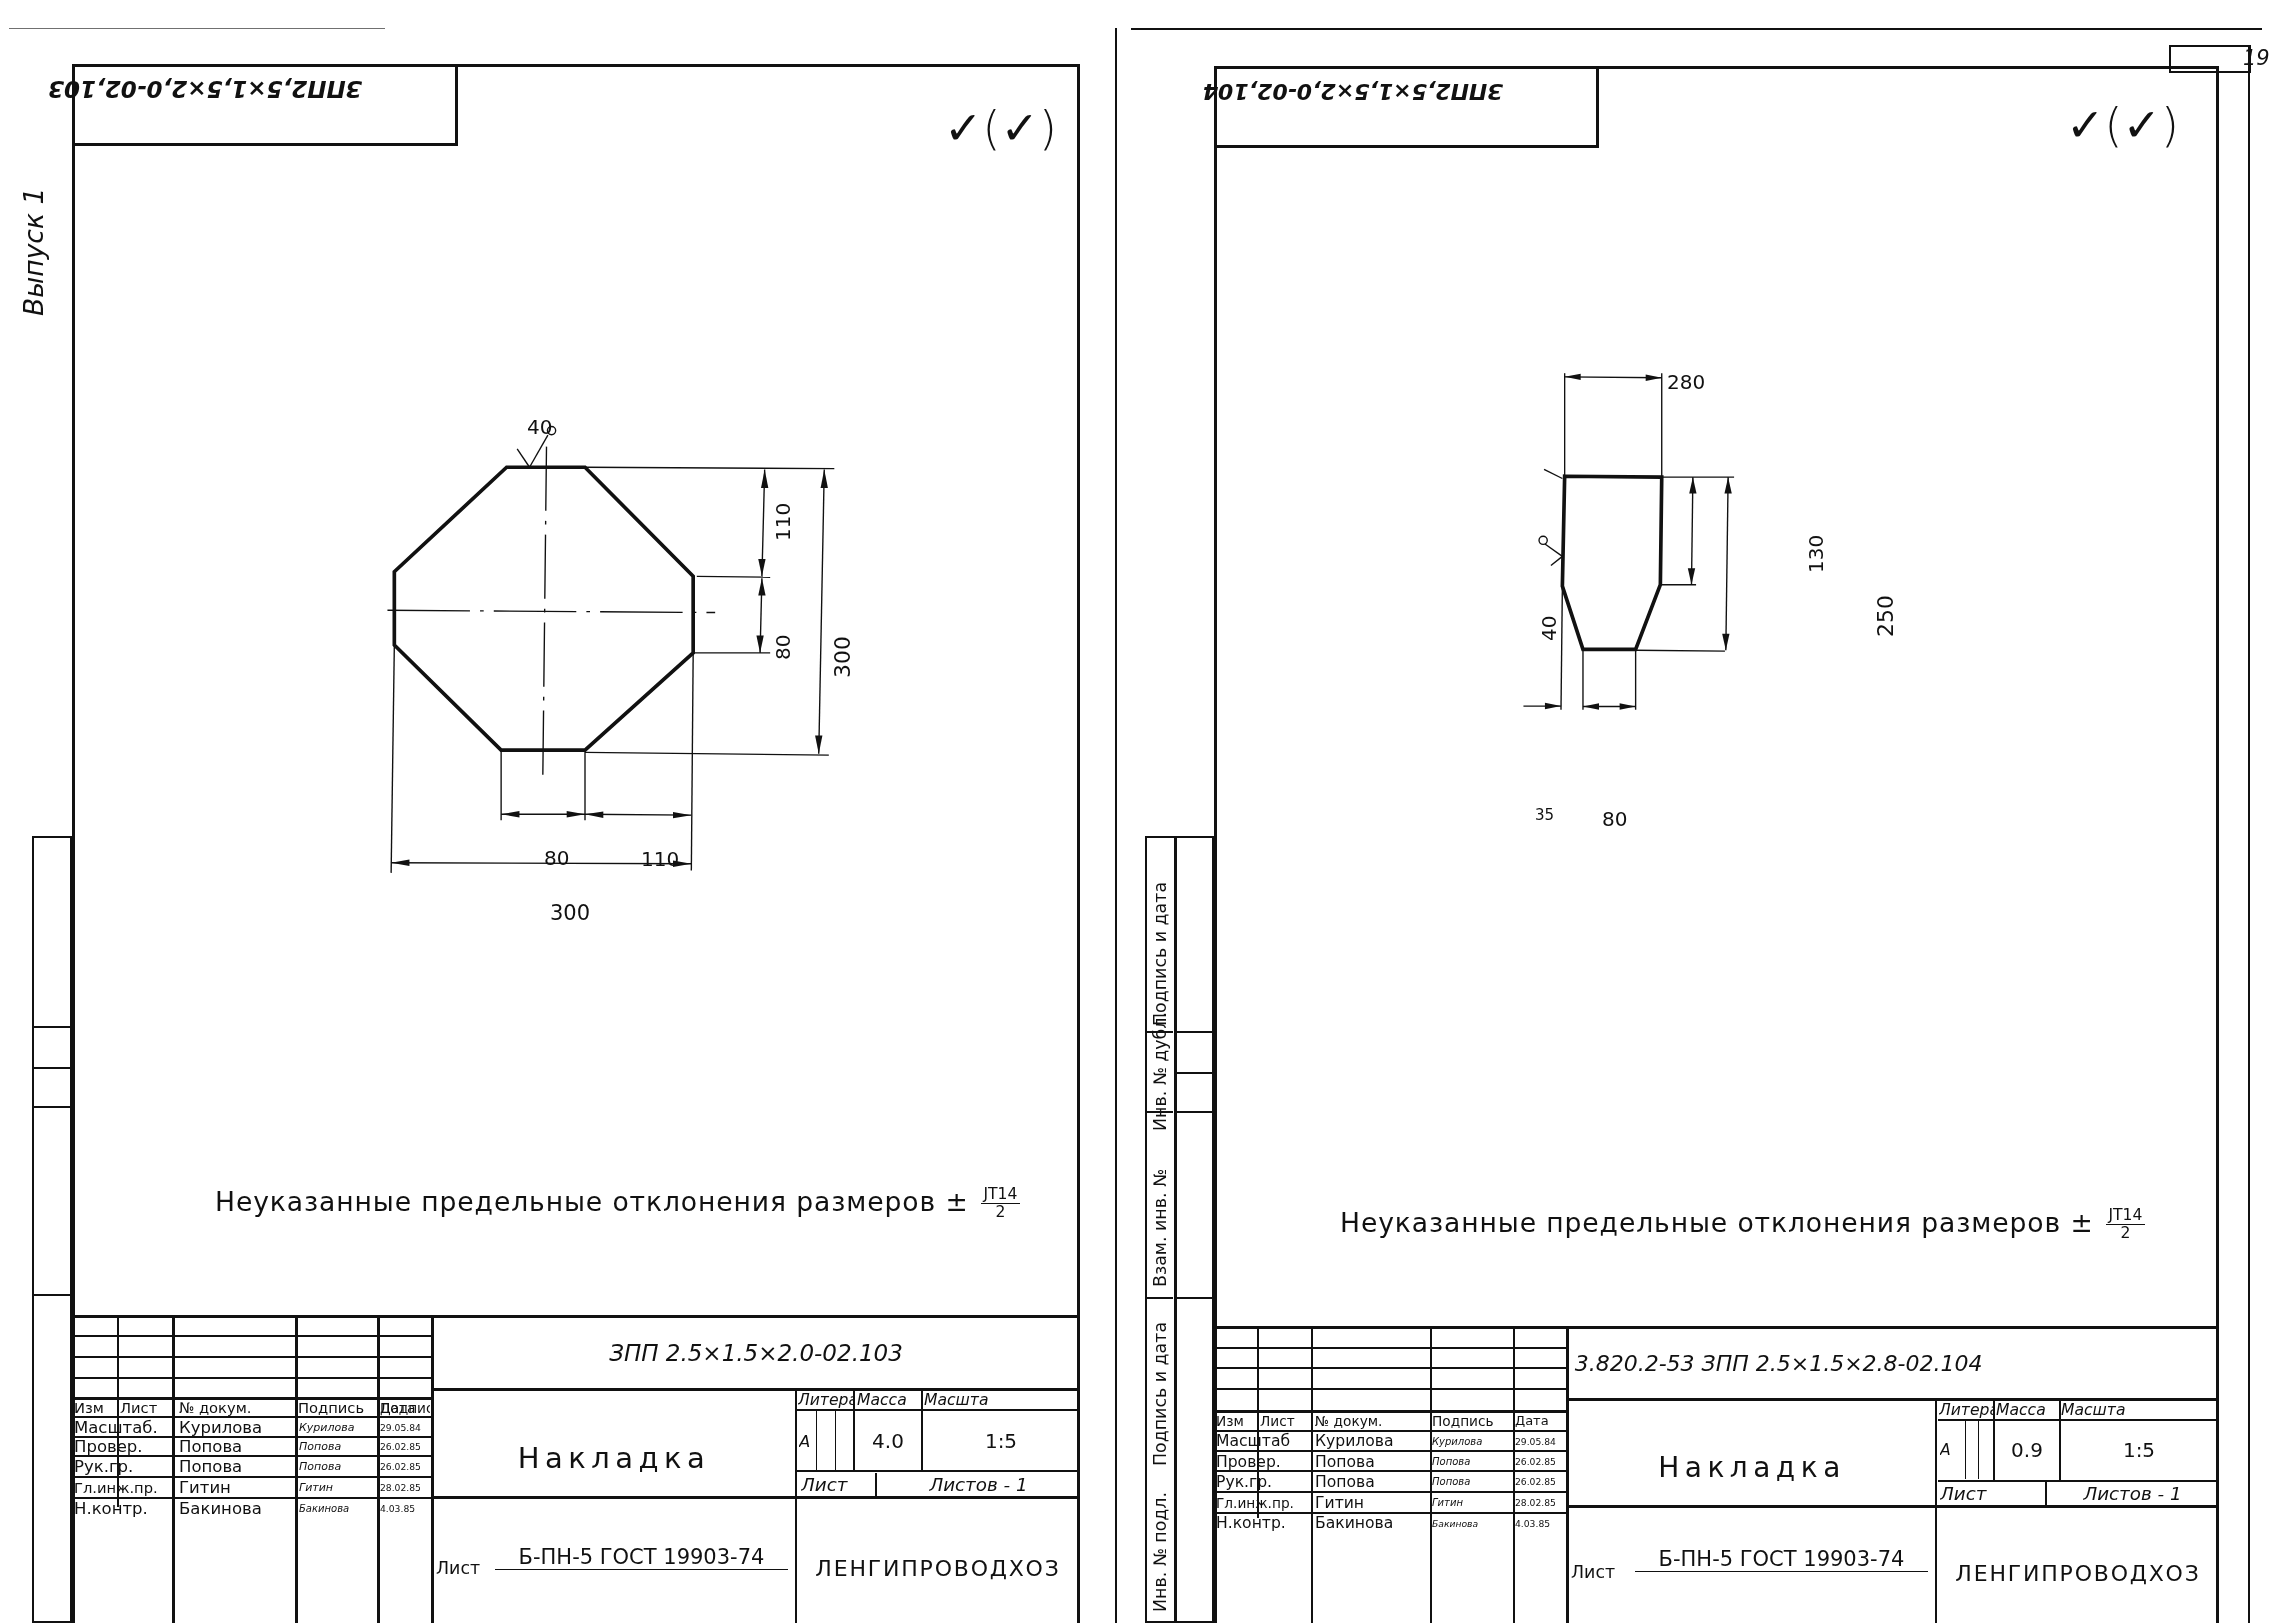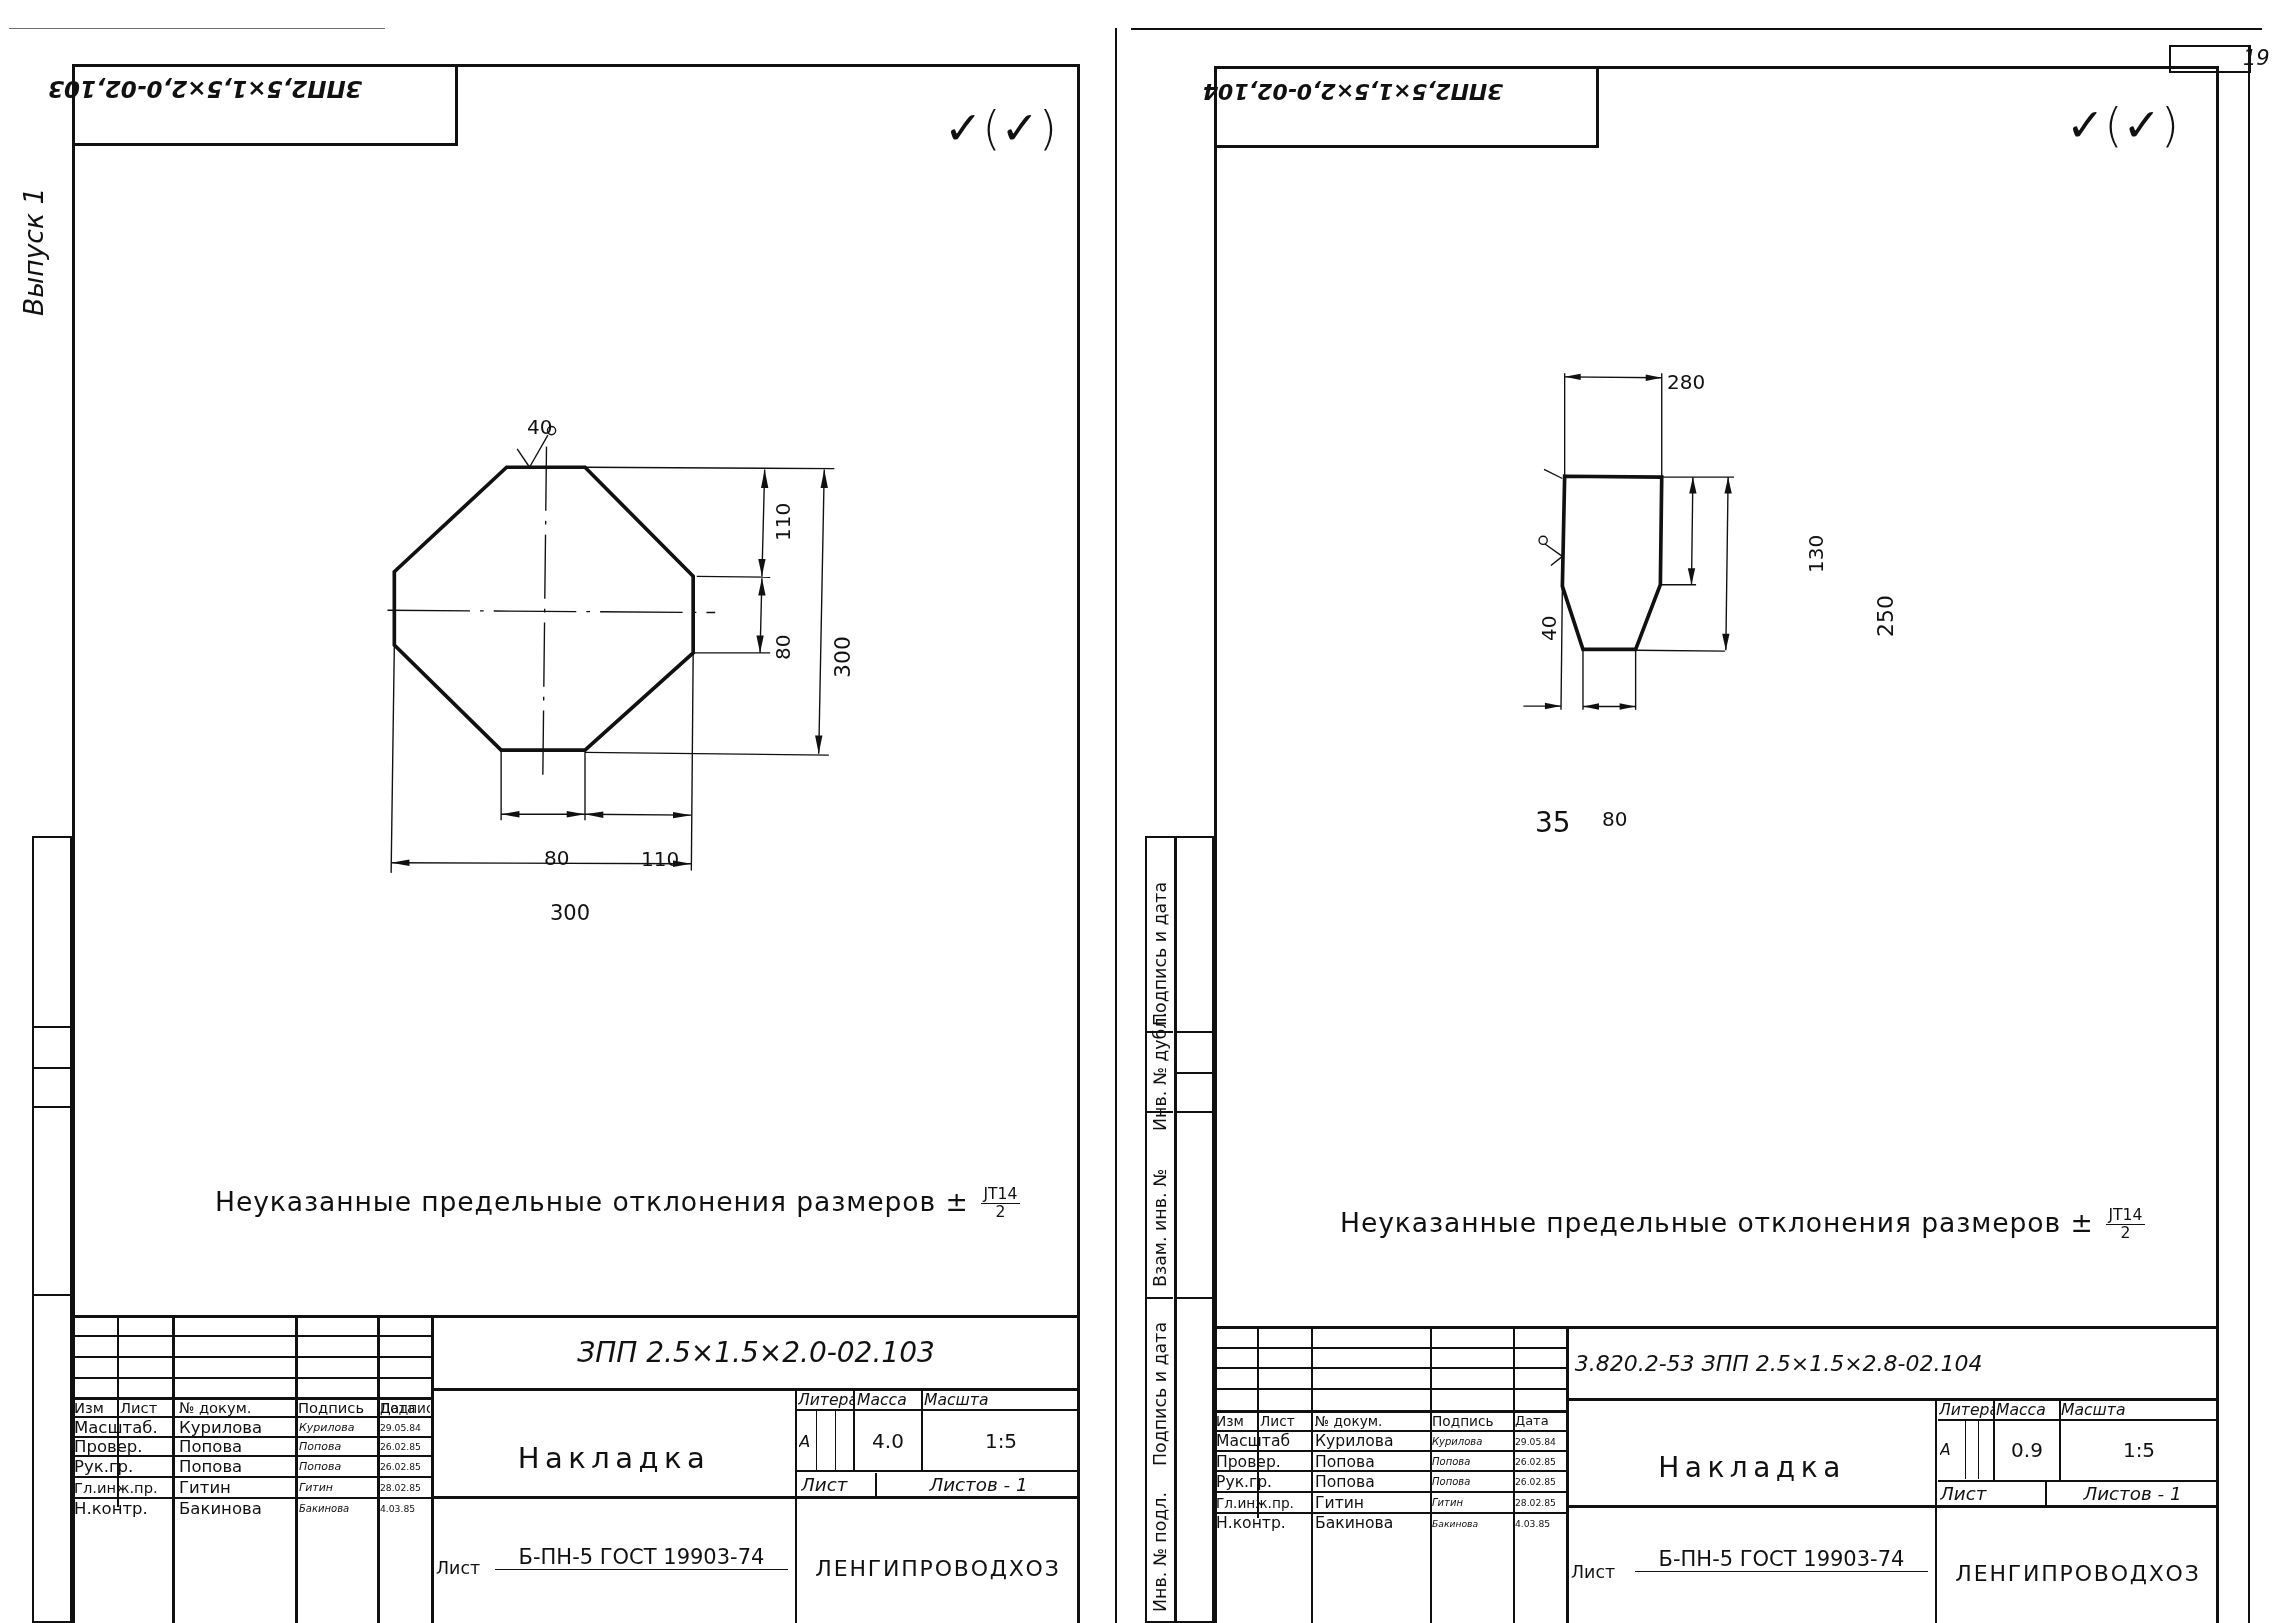--- a/index.html
+++ b/index.html
@@ -150,21 +150,21 @@
     <div class="cell" style="left:74px;top:1478px;width:96px;height:19px;font-size:14.7px;">Гл.инж.пр.</div>
     <div class="cell" style="left:179px;top:1478px;width:117px;height:19px;font-size:16.5px;">Гитин</div>
     <div class="cell ital" style="left:299px;top:1478px;width:78px;height:19px;font-size:11px;">Гитин</div>
     <div class="cell" style="left:380px;top:1478px;width:50px;height:19px;font-size:9.2px;">28.02.85</div>
 
     <div class="cell" style="left:74px;top:1499px;width:96px;height:18.3px;font-size:16.5px;">Н.контр.</div>
     <div class="cell" style="left:179px;top:1499px;width:117px;height:18.3px;font-size:16.5px;">Бакинова</div>
     <div class="cell ital" style="left:299px;top:1499px;width:78px;height:18.3px;font-size:10px;">Бакинова</div>
     <div class="cell" style="left:380px;top:1499px;width:50px;height:18.3px;font-size:9.2px;">4.03.85</div>
 
-    <div class="cell ital" style="left:433px;top:1318px;width:646px;height:69px;justify-content:center;font-size:28px;">ЗПП 2.5×1.5×2.0-02.103</div>
+    <div class="cell ital" style="left:433px;top:1318px;width:646px;height:69px;justify-content:center;font-size:23px;">ЗПП 2.5×1.5×2.0-02.103</div>
     <div class="line" style="left:433px;top:1388px;width:647px;height:2.7px;"></div>
     <div class="line" style="left:795px;top:1388px;width:2.3px;height:235px;"></div>
     <div class="cell" style="left:433px;top:1391px;width:362px;height:133px;justify-content:center;font-size:29px;letter-spacing:5.5px;">Накладка</div>
 
     <div class="cell ital" style="left:798px;top:1391px;width:55px;height:18.3px;font-size:15.6px;">Литера</div>
     <div class="line" style="left:853px;top:1391px;width:1.8px;height:80px;"></div>
     <div class="cell ital" style="left:857px;top:1391px;width:64px;height:18.3px;font-size:15.6px;">Масса</div>
     <div class="line" style="left:921px;top:1391px;width:1.8px;height:80px;"></div>
     <div class="cell ital" style="left:924px;top:1391px;width:64px;height:18.3px;font-size:15.6px;">Масштаб</div>
     <div class="line" style="left:797px;top:1409px;width:283px;height:2.3px;"></div>
@@ -244,21 +244,21 @@
         <polygon points="107,762 72,755 72,769"></polygon>
         <polygon points="155,763 190,756 190,770"></polygon>
         <polygon points="270,763 235,756 235,770"></polygon>
       </g>
     </g>
   </svg>
   <div class="txt" style="left:1667px;top:370px;font-size:20px;">280</div>
   <div class="txt" style="left:1804px;top:573px;font-size:20px;transform:rotate(-90deg);transform-origin:left top;">130</div>
   <div class="txt" style="left:1873px;top:637px;font-size:22px;transform:rotate(-90deg);transform-origin:left top;">250</div>
   <div class="txt" style="left:1537px;top:641px;font-size:20px;transform:rotate(-90deg);transform-origin:left top;">40</div>
-  <div class="txt" style="left:1535px;top:806px;font-size:28px;">35</div>
+  <div class="txt" style="left:1535px;top:806px;font-size:15px;">35</div>
   <div class="txt" style="left:1602px;top:807px;font-size:20px;">80</div>
 
   <div class="txt" style="left:1340px;top:1207px;font-size:26.6px;">
     <span style="letter-spacing:0.9px;">Неуказанные предельные отклонения размеров ±</span>
     <span style="display:inline-block;vertical-align:middle;text-align:center;font-size:15.6px;line-height:17.4px;margin-left:3.7px;">
       <span style="display:block;border-bottom:1.8px solid #111;padding:0 2.7px;">JT14</span>
       <span style="display:block;">2</span>
     </span>
   </div>
 

